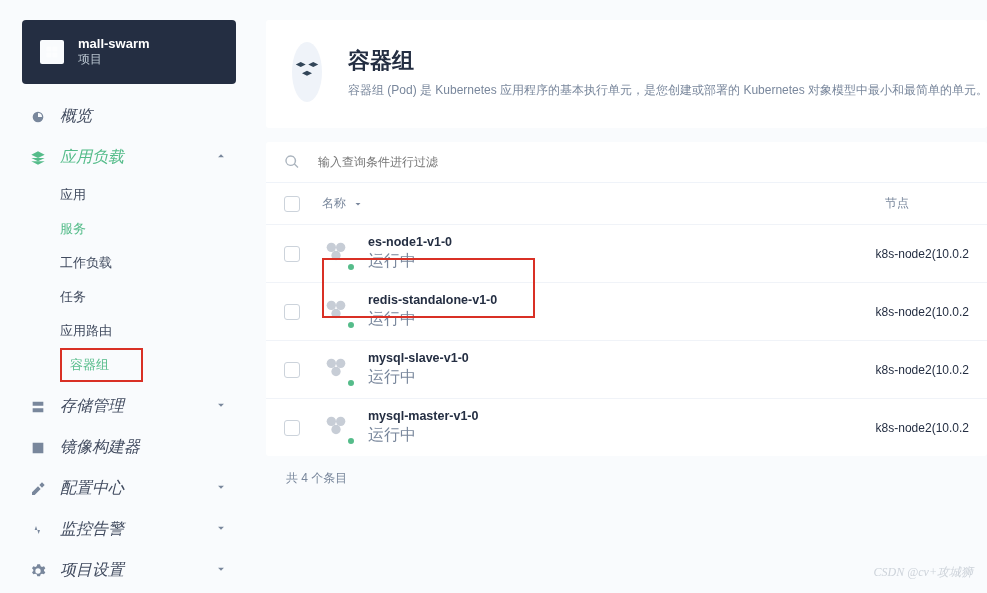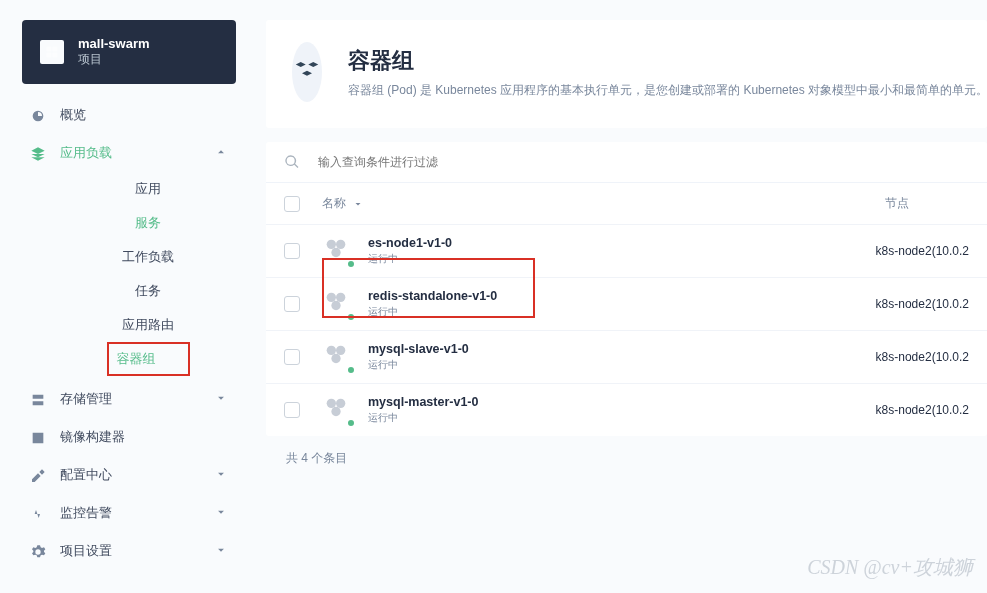--- a/index.html
+++ b/index.html
@@ -7,29 +7,29 @@
 
 .layout { display: flex; height: 100%; }
 
 .sidebar { width: 248px; padding: 20px 12px 12px 22px; background: #f9fbfd; }
 .project-card { background: #242e42; border-radius: 4px; padding: 16px 18px; display: flex; align-items: center; gap: 14px; margin-bottom: 12px; }
 .project-card .picon { width: 24px; height: 24px; background: #f9fbfd; border-radius: 2px; display: flex; align-items: center; justify-content: center; }
 .project-card .picon svg { width: 16px; height: 16px; fill: #fff; opacity: .6; }
 .project-card .ptitle { color: #fff; font-size: 13px; font-weight: 600; }
 .project-card .psub { color: #b6c2cd; font-size: 12px; }
 
-.nav-item { display: flex; align-items: flex-end; padding: 10px 8px; font-size: 13px; color: #414b5f; cursor: pointer; border-radius: 4px; }
+.nav-item { display: flex; align-items: center; padding: 10px 8px; font-size: 16px; color: #414b5f; cursor: pointer; border-radius: 4px; font-style: italic; }
 .nav-item .nicon { width: 16px; height: 16px; margin-right: 14px; display: flex; align-items: center; justify-content: center; }
 .nav-item .nicon svg { width: 16px; height: 16px; fill: #79879c; }
 .nav-item.active { color: #55bc8a; }
 .nav-item.active .nicon svg { fill: #55bc8a; }
 .nav-item .chev { margin-left: auto; }
 .nav-item .chev svg { width: 14px; height: 14px; fill: #79879c; }
 
-.subnav { padding-left: 38px; text-align: center; }
+.subnav { padding-left: 38px; }
 .subnav .sub-item { padding: 8px 0; font-size: 13px; color: #414b5f; cursor: pointer; }
 .subnav .sub-item.green { color: #55bc8a; }
 .subnav .sub-hl { display: inline-block; border: 2px solid #d93025; padding: 6px 32px 6px 8px; }
 
 .main { flex: 1; padding: 20px 0 0 18px; overflow: hidden; }
 
 .header-card { background: #fff; border-radius: 3px; padding: 22px 26px 26px; display: flex; align-items: center; gap: 26px; margin-bottom: 14px; }
 .header-icon { width: 60px; height: 60px; border-radius: 50%; background: #eff3f9; display: flex; align-items: center; justify-content: center; }
 .header-icon svg { width: 30px; height: 30px; fill: #324558; }
 .header-title { font-size: 22px; font-weight: 600; color: #242e42; margin-bottom: 6px; }
@@ -45,26 +45,26 @@
 .name-col { margin-left: 22px; display: flex; align-items: center; gap: 6px; }
 .name-col svg { width: 12px; height: 12px; fill: #79879c; }
 .node-col { margin-left: auto; margin-right: 60px; }
 
 .table-row { display: flex; align-items: center; padding: 10px 18px; border-top: 1px solid #f0f3f8; }
 .row-icon { width: 32px; height: 32px; margin-left: 22px; position: relative; }
 .row-icon .clump svg { width: 28px; height: 28px; fill: #c7cdd6; }
 .row-icon .dot { position: absolute; right: -2px; bottom: -2px; width: 10px; height: 10px; border-radius: 50%; background: #55bc8a; border: 2px solid #fff; }
 .row-text { margin-left: 14px; }
 .row-name { font-size: 12.5px; color: #242e42; font-weight: 600; margin-bottom: 2px; }
-.row-status { font-size: 10px; color: #79879c; }
+.row-status { font-size: 16px; color: #79879c; }
 .row-node { margin-left: auto; font-size: 12px; color: #242e42; white-space: nowrap; padding-left: 27px; }
 
 .hl-box { border: 2px solid #d93025; position: absolute; pointer-events: none; }
 .footer-count { padding: 14px 20px; font-size: 12px; color: #79879c; }
-.watermark { position: absolute; right: 14px; bottom: 12px; font-size: 20px; color: #bfc6cf; font-style: italic; opacity: .75; font-family: serif; }
+.watermark { position: absolute; right: 14px; bottom: 12px; font-size: 12px; color: #bfc6cf; font-style: italic; opacity: .75; font-family: serif; }
 </style>
 </head>
 <body>
 
 <div class="layout">
   <div class="sidebar">
     <div class="project-card">
       <div class="picon">
         <svg viewBox="0 0 24 24">
             <path d="M4 4h7v7H4zM13 4h7v7h-7zM4 13h7v7H4zM13 13h7v7h-7z"></path>

